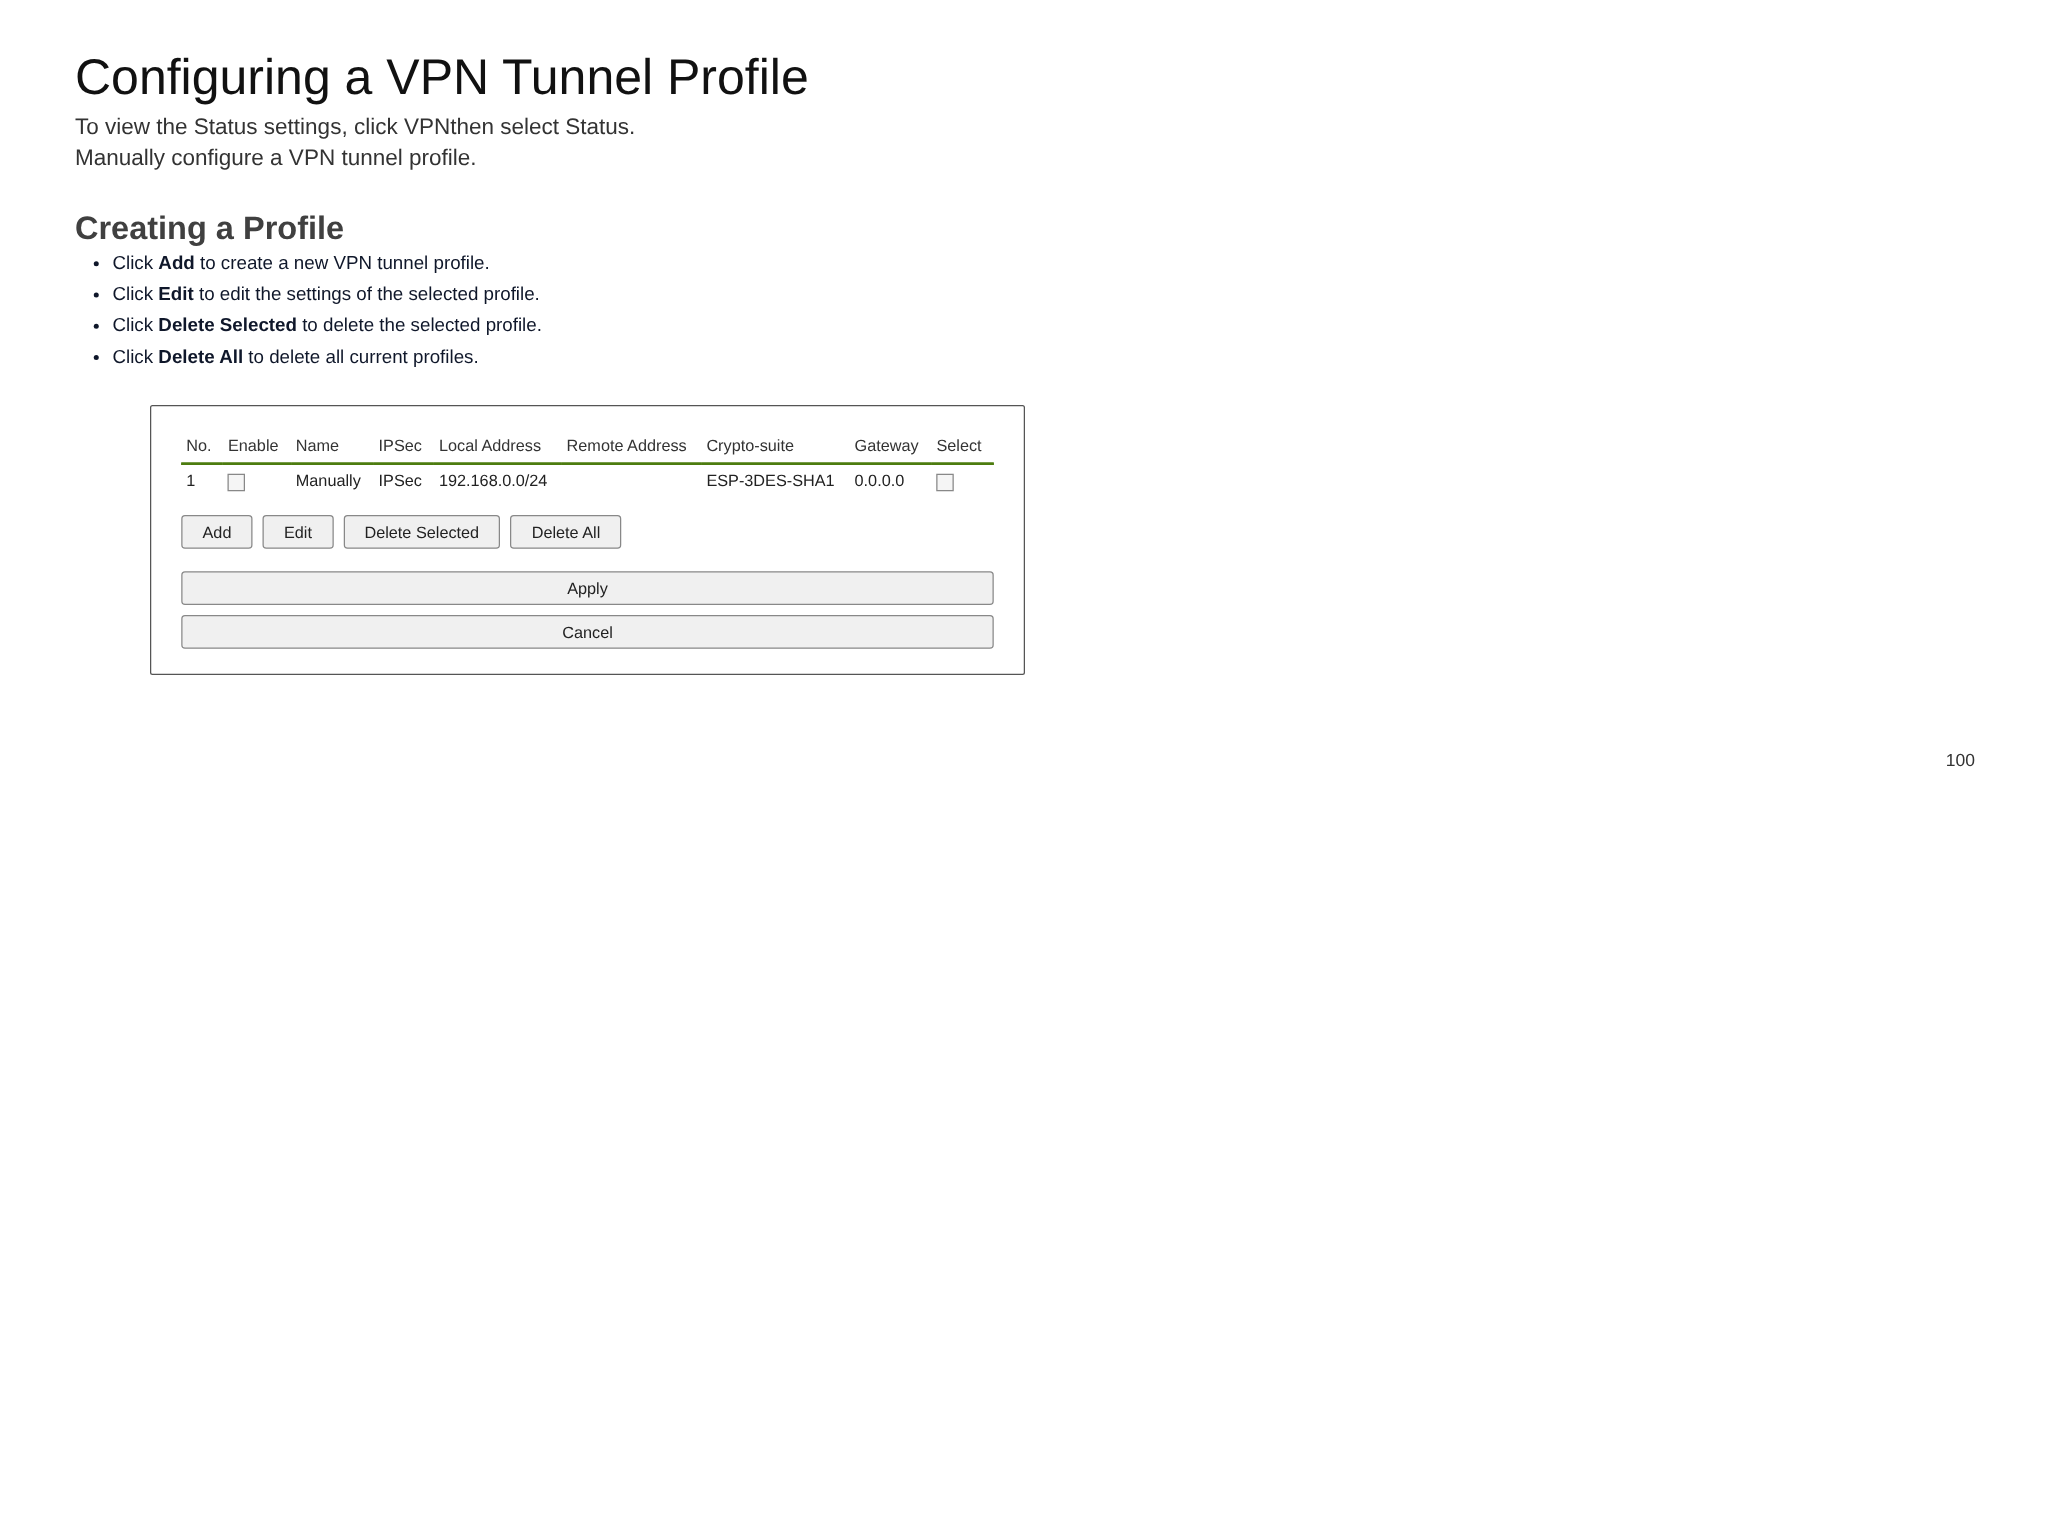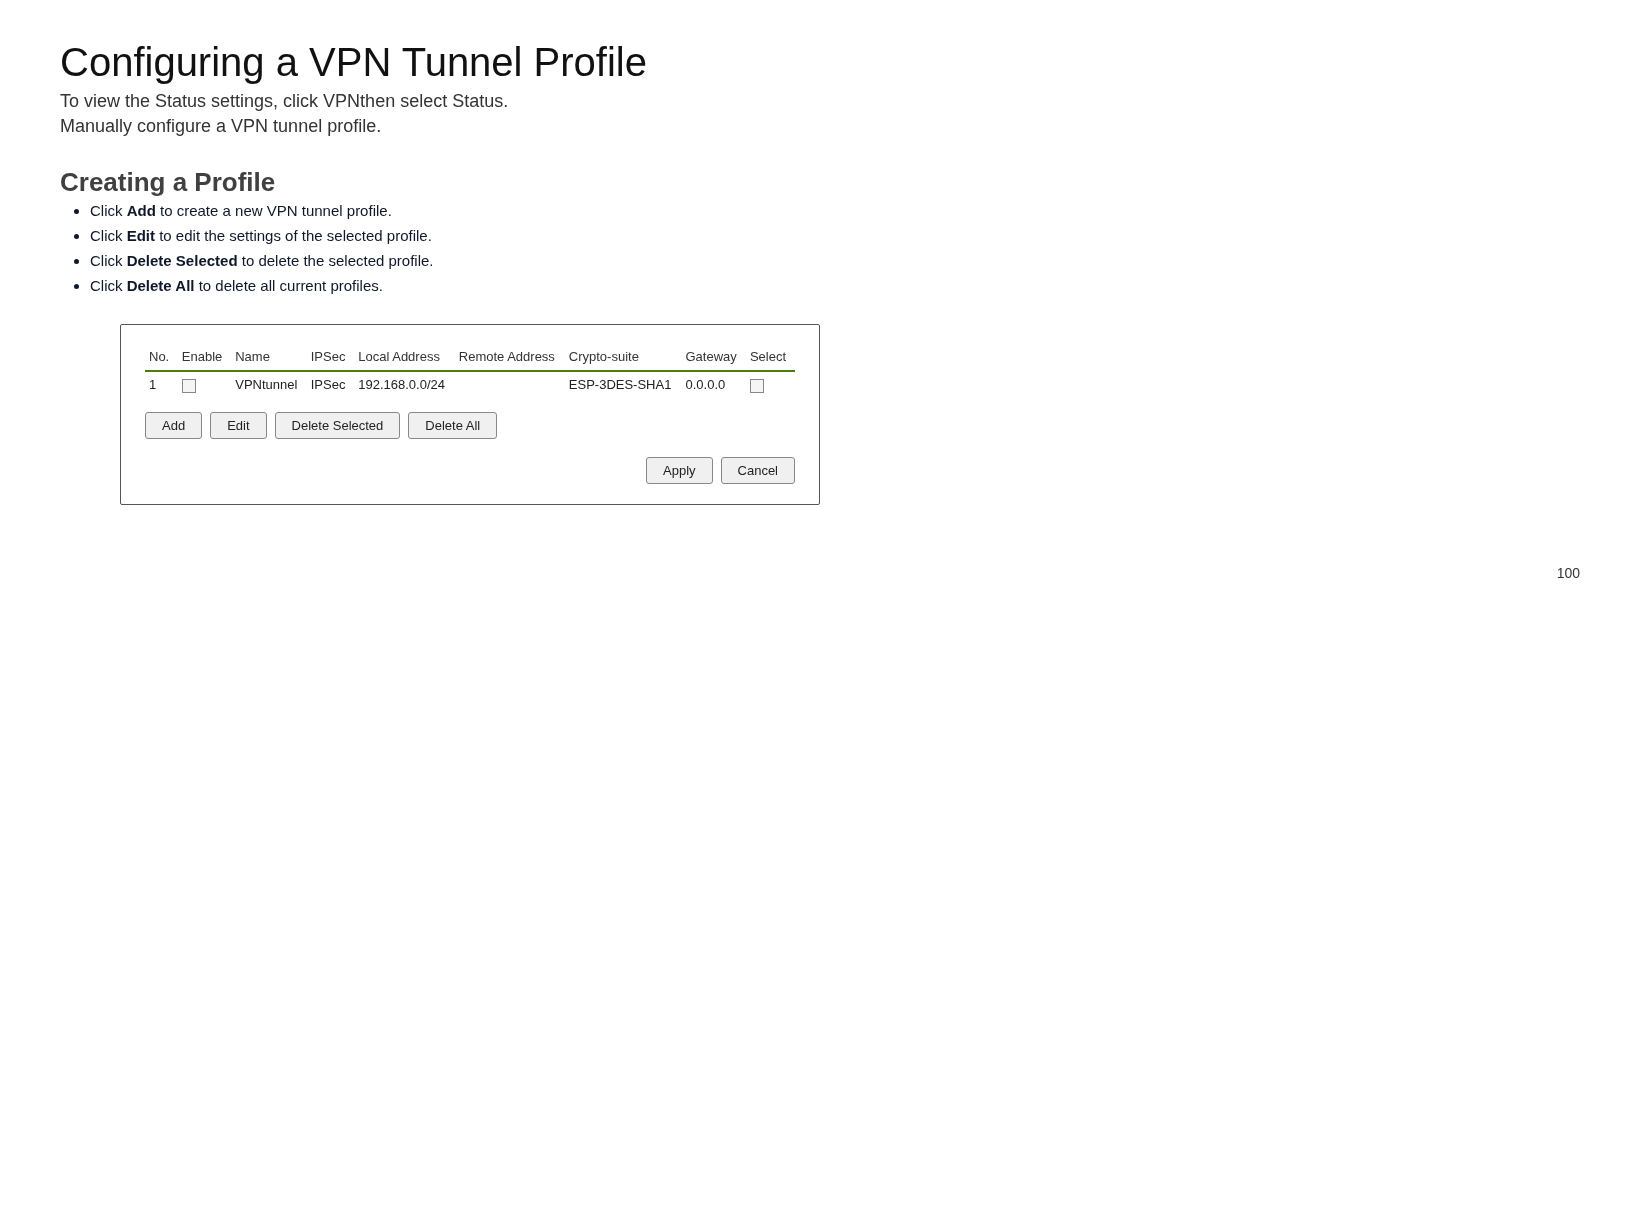--- a/index.html
+++ b/index.html
@@ -89,22 +89,22 @@
       font-size: 13px;
       padding: 5px 16px;
       border: 1px solid #888;
       background: #f0f0f0;
       border-radius: 3px;
       cursor: pointer;
       color: #222;
     }
     .bottom-buttons {
       display: flex;
-      justify-content: flex-end;
       gap: 8px;
+      flex-direction: column;
     }
     .page-number {
       text-align: right;
       margin-top: 60px;
       font-size: 14px;
       color: #333;
     }
   </style>
 </head>
 <body>
@@ -136,21 +136,21 @@
         <th>Remote Address</th>
         <th>Crypto-suite</th>
         <th>Gateway</th>
         <th>Select</th>
       </tr>
     </thead>
     <tbody>
       <tr>
         <td>1</td>
         <td><span class="checkbox-cell"></span></td>
-        <td>VPNtunnel</td>
+        <td>Manually</td>
         <td>IPSec</td>
         <td>192.168.0.0/24</td>
         <td></td>
         <td>ESP-3DES-SHA1</td>
         <td>0.0.0.0</td>
         <td><span class="checkbox-cell"></span></td>
       </tr>
     </tbody>
   </table>
 

